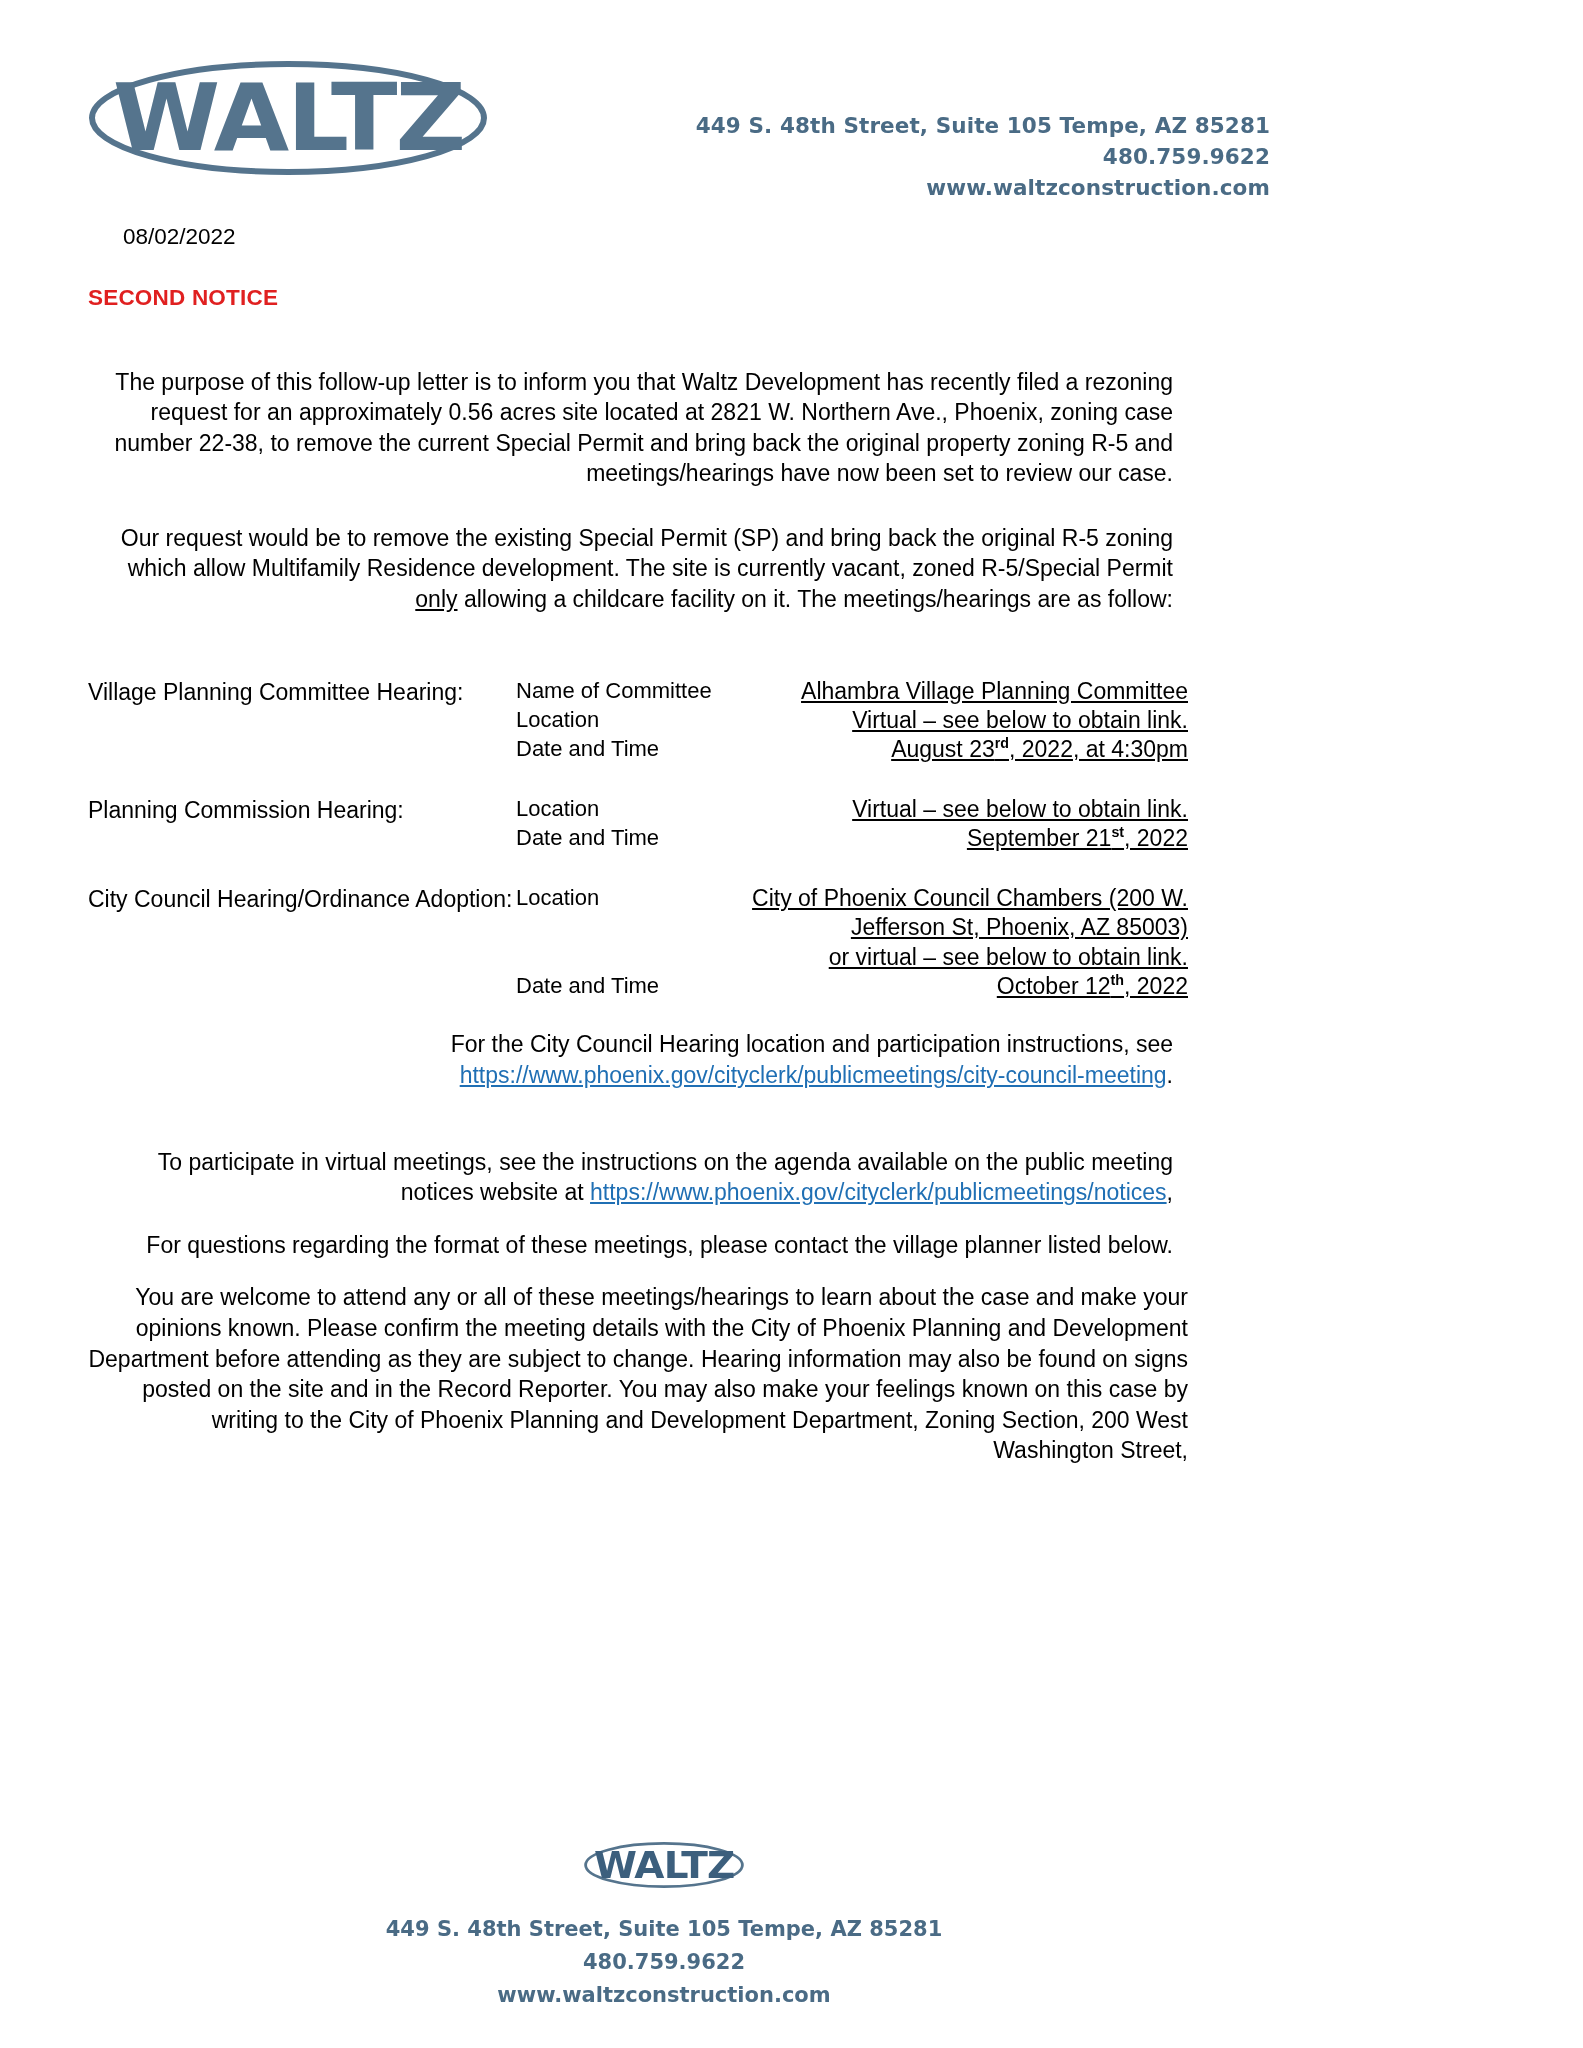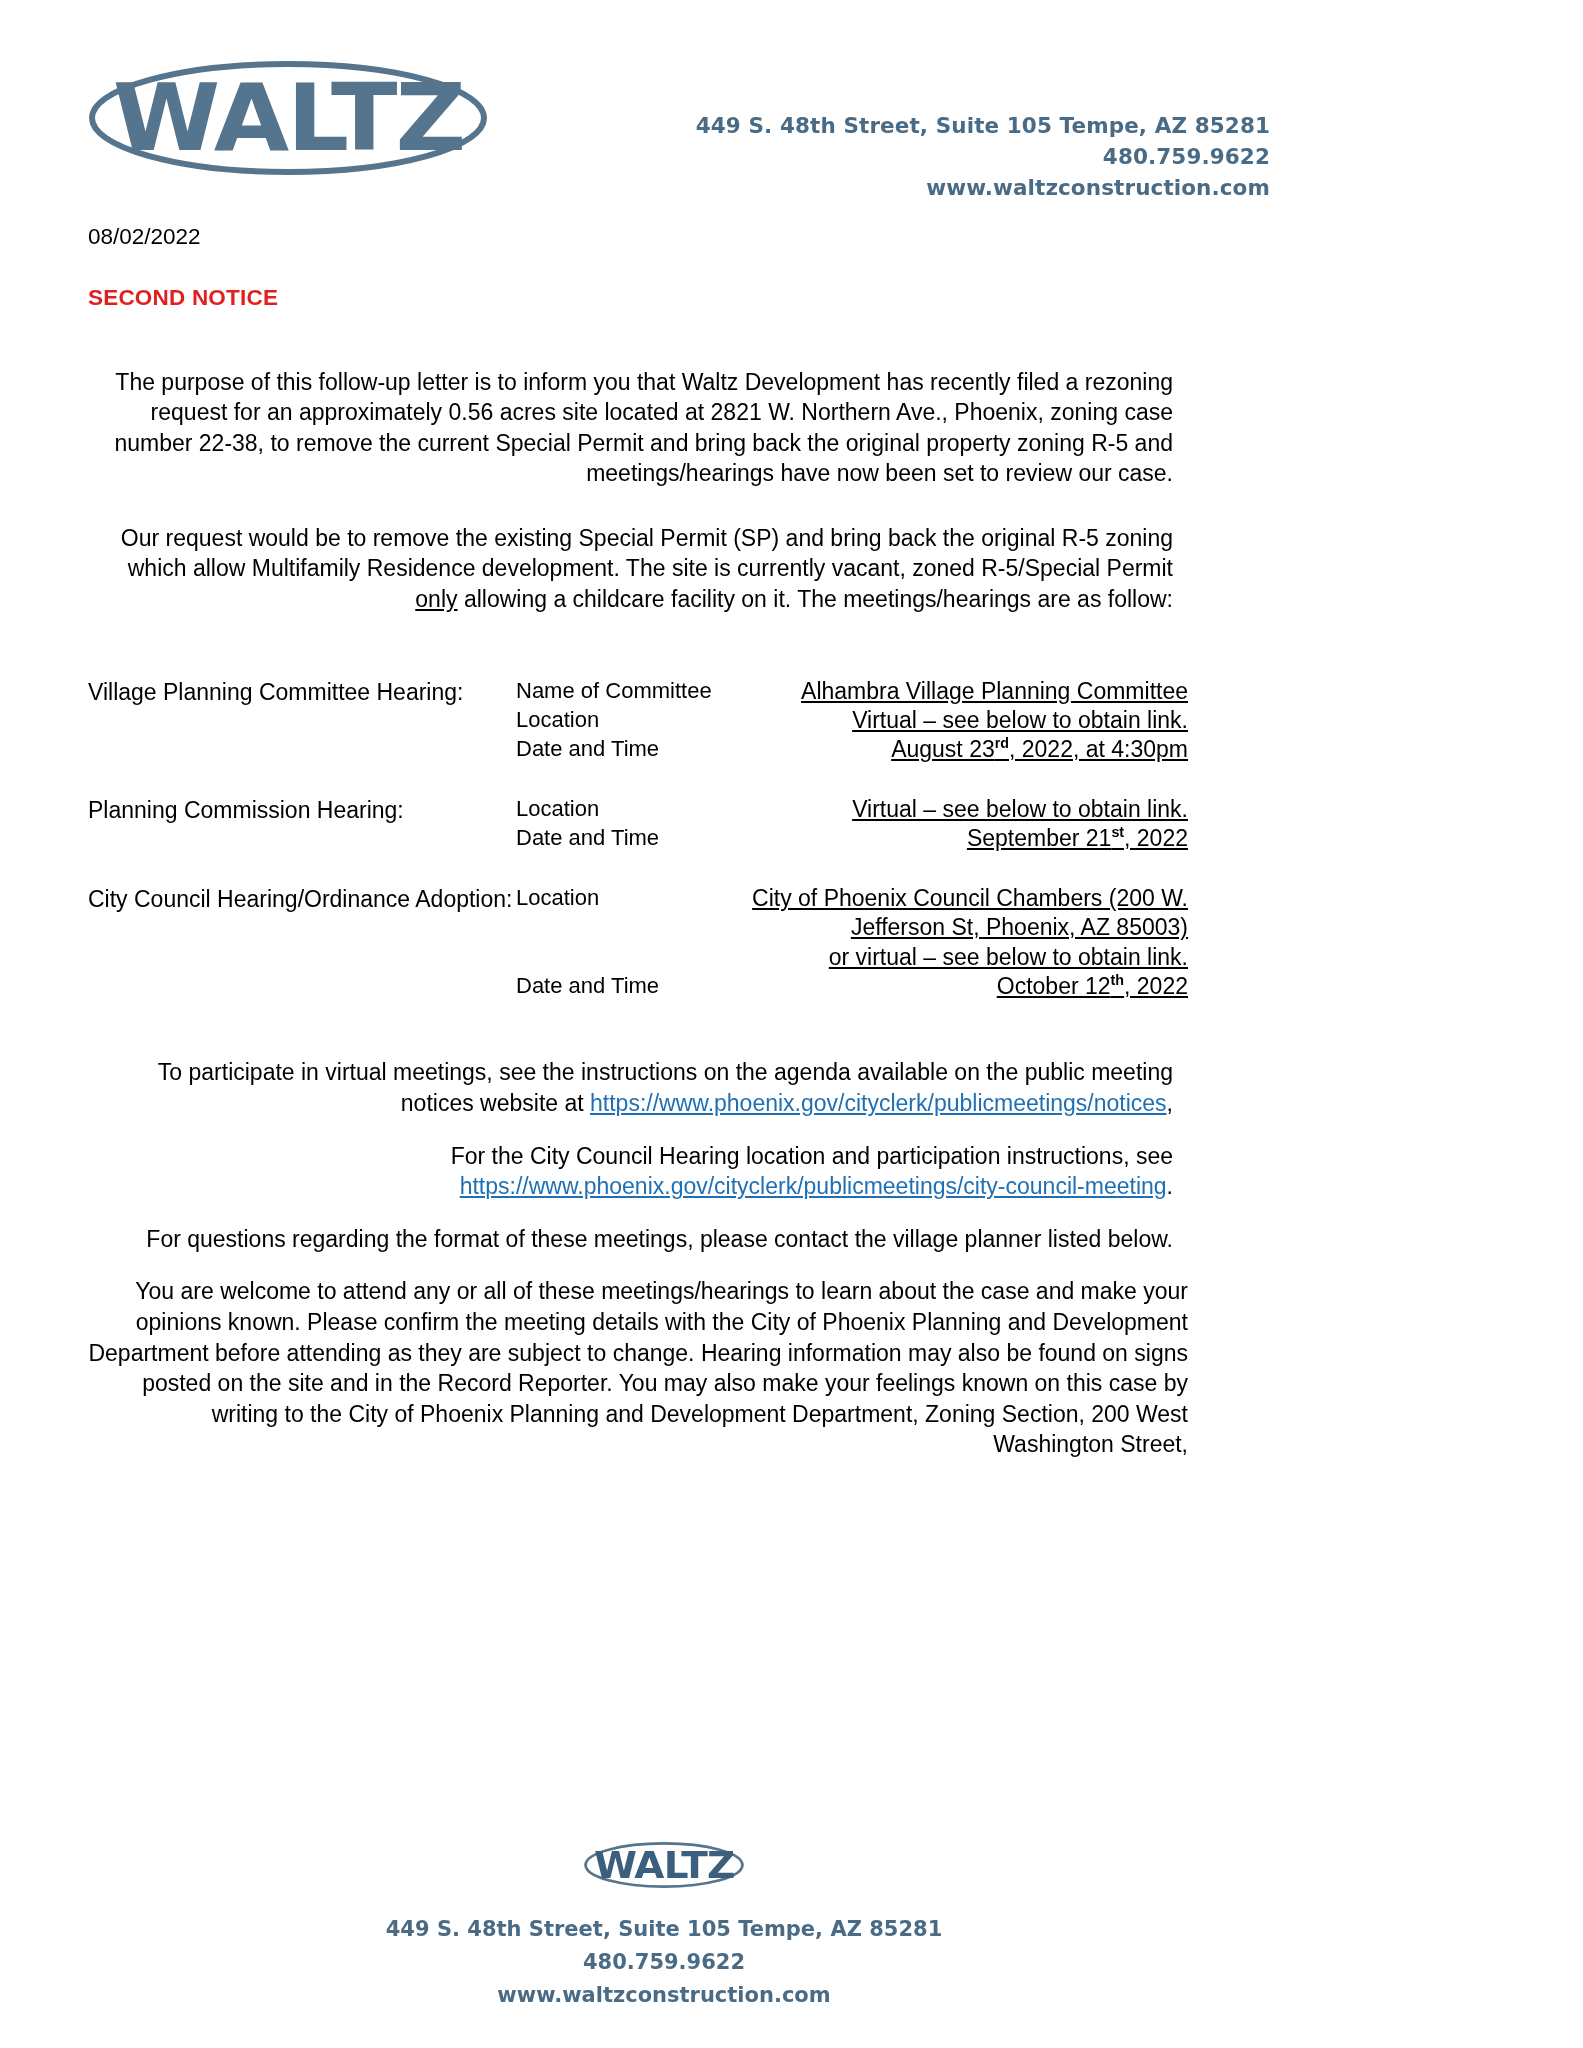--- a/index.html
+++ b/index.html
@@ -53,20 +53,21 @@
 
   
   .content {
     padding: 0 56px 0 88px;
     font-size: 22.5px;
     line-height: 1.30;
   }
   .date-line {
     margin-top: 22px;
     font-size: 22.5px;
+    margin-left: 35px;
   }
   .second-notice {
     margin-top: 32px;
     color: #e02020;
     font-weight: bold;
     font-size: 22.5px;
     letter-spacing: 0.2px;
   }
   .salutation {
     margin-top: 72px;
@@ -236,23 +237,23 @@
           </div>
           <div class="field-line">
             <div class="f-label">Date and Time</div>
             <div class="f-value"><span>October 12</span><sup>th</sup><span>, 2022</span></div>
           </div>
         </div>
       </div>
 
     </div>
 
+    <div class="para tight"><span>For the City Council Hearing location and participation instructions, see </span><br><a class="link" href="#">https://www.phoenix.gov/cityclerk/publicmeetings/city-council-meeting</a><span>.</span></div>
+
     <div class="para" style="margin-top:56px;"><span>To participate in virtual meetings, see the instructions on the agenda available on the public meeting notices website at </span><a class="link" href="#">https://www.phoenix.gov/cityclerk/publicmeetings/notices</a><span>,</span></div>
-
-    <div class="para tight"><span>For the City Council Hearing location and participation instructions, see </span><br><a class="link" href="#">https://www.phoenix.gov/cityclerk/publicmeetings/city-council-meeting</a><span>.</span></div>
 
     <div class="para tight">For questions regarding the format of these meetings, please contact the village planner listed below.</div>
 
     <div class="para tight" style="max-width:1100px;">You are welcome to attend any or all of these meetings/hearings to learn about the case and make your opinions known. Please confirm the meeting details with the City of Phoenix Planning and Development Department before attending as they are subject to change. Hearing information may also be found on signs posted on the site and in the Record Reporter. You may also make your feelings known on this case by writing to the City of Phoenix Planning and Development Department, Zoning Section, 200 West Washington Street,</div>
 
   </div>
 
   <div class="footer">
 
     <div class="footer-logo">

